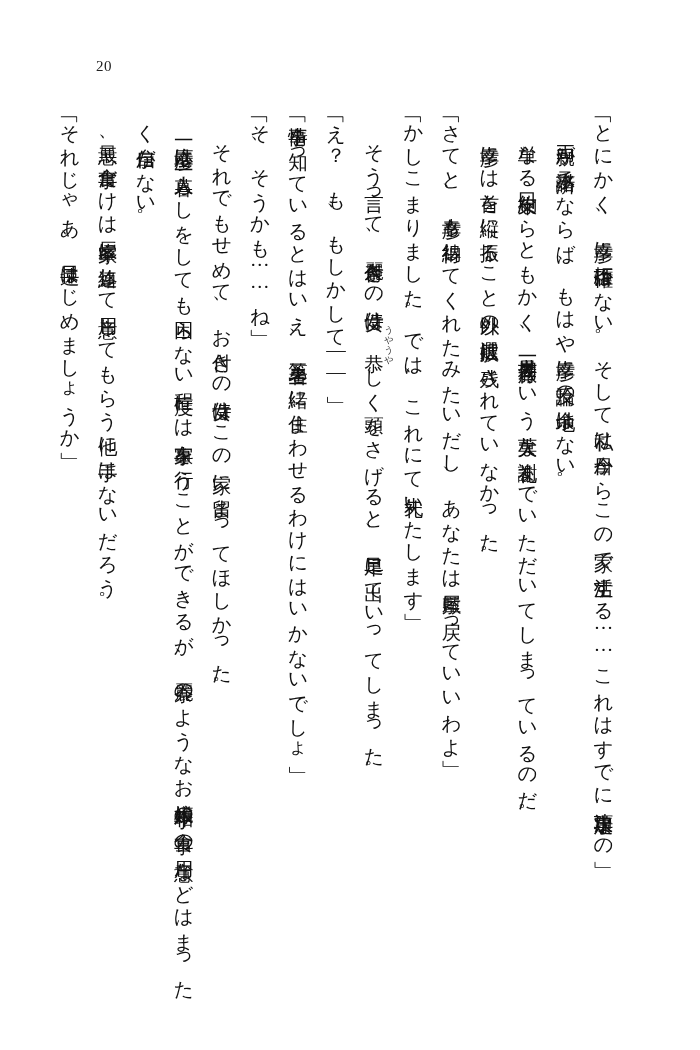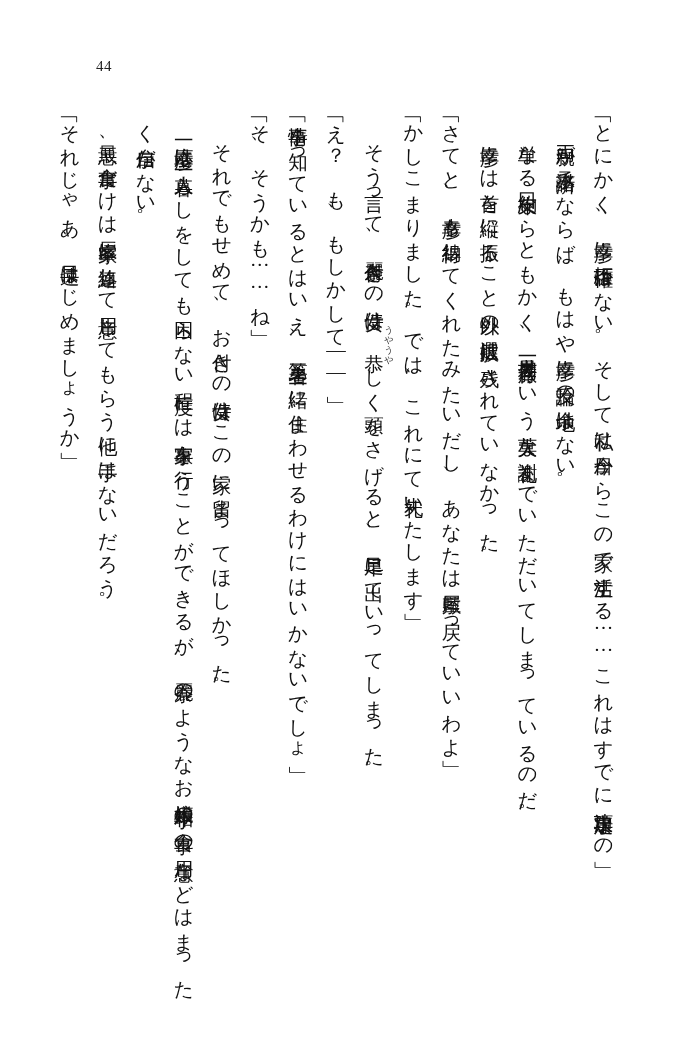--- a/index.html
+++ b/index.html
@@ -55,21 +55,21 @@
     font-size: 9px;
     letter-spacing: 0;
     color: #333333;
   }
 </style>
 </head>
 <body>
 
 <div class="page">
 
-  <div class="page-number">44</div>
+  <div class="page-number">20</div>
 
   <div class="body-text">
     <p>「とにかく、幸彦に拒否権はない。そして私は今日からこの家で生活する……これはすでに決定事項なの」</p>
     <p class="indent">両親が承諾済みならば、もはや幸彦に反論の余地はない。</p>
     <p class="indent">単なる口約束ならともかく、世界一周旅行という莫大な謝礼までいただいてしまっているのだ。</p>
     <p class="indent">幸彦には首を縦に振ること以外の選択肢は残されていなかった。</p>
     <p>「さてと、幸彦も納得してくれたみたいだし、あなたは屋敷に戻っていいわよ」</p>
     <p>「かしこまりました。では、これにて失礼いたします」</p>
     <p class="indent">
       <span>そう言って、麗奈付きの侍女は<ruby>恭<rt>うやうや</rt></ruby>しく頭をさげると、足早に出ていってしまった。</span>

